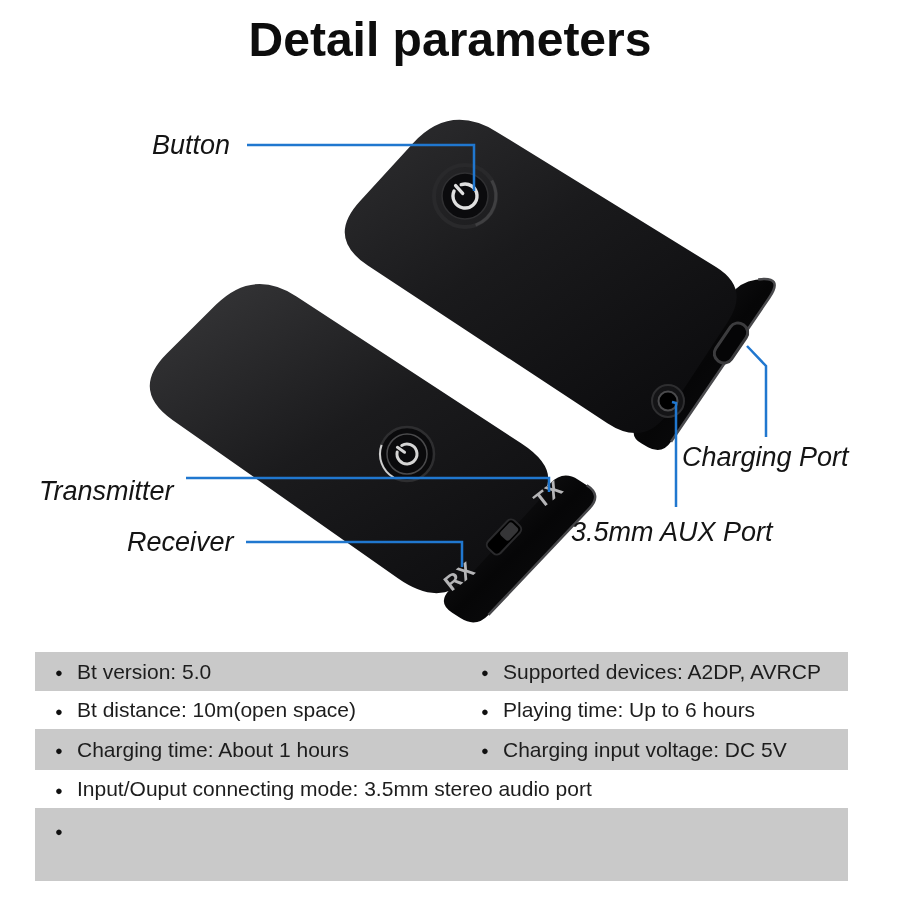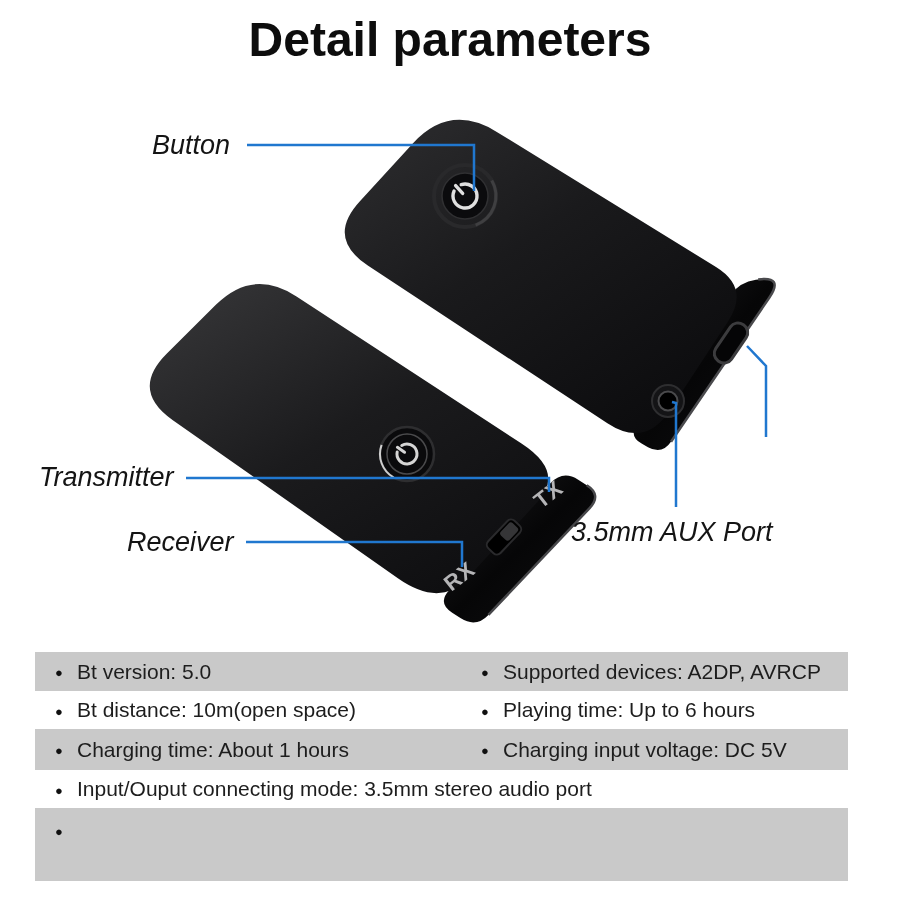--- a/index.html
+++ b/index.html
@@ -8,21 +8,21 @@
     font-family:"Liberation Sans",sans-serif;overflow:hidden;color:#1a1a1a;
   }
   .title{
     position:absolute;top:12px;left:0;width:100%;text-align:center;
     font-size:48px;font-weight:bold;letter-spacing:0;color:#0d0d0d;
   }
   .callout-label{
     position:absolute;font-size:27px;color:#141414;white-space:nowrap;font-style:italic;
   }
   #lbl-button{left:152px;top:130px;}
-  #lbl-transmitter{left:39px;top:462px;}
+  #lbl-transmitter{left:39px;top:476px;}
   #lbl-receiver{left:127px;top:527px;}
   #lbl-charging{left:682px;top:442px;}
   #lbl-aux{left:571px;top:517px;}
   .scene-svg{position:absolute;left:0;top:0;}
   
   .spec-table{
     position:absolute;left:35px;top:652px;width:813px;font-size:21px;color:#1d1d1d;
   }
   .spec-row{display:flex;align-items:center;padding-left:20px;box-sizing:border-box;}
   .spec-row.shaded{background:#c9c9c9;}
@@ -118,20 +118,21 @@
       <polyline points="186,478 549,478 549,492"></polyline>
       <polyline points="246,542 462,542 462,567"></polyline>
       <polyline points="747,346 766,366 766,437"></polyline>
       <polyline points="672,402 676,403 676,507"></polyline>
     </g>
   </svg>
 
   <div class="callout-label" id="lbl-button">Button</div>
   <div class="callout-label" id="lbl-transmitter">Transmitter</div>
   <div class="callout-label" id="lbl-receiver">Receiver</div>
+  <div class="callout-label" id="lbl-charging">Charging Port</div>
   <div class="callout-label" id="lbl-aux">3.5mm AUX Port</div>
 
   <div class="spec-table">
 
     <div class="spec-row r1 shaded">
       <div class="cell cell-left">
         <span class="bullet">●</span>
         <span>Bt version: 5.0</span>
       </div>
       <div class="cell cell-right">

